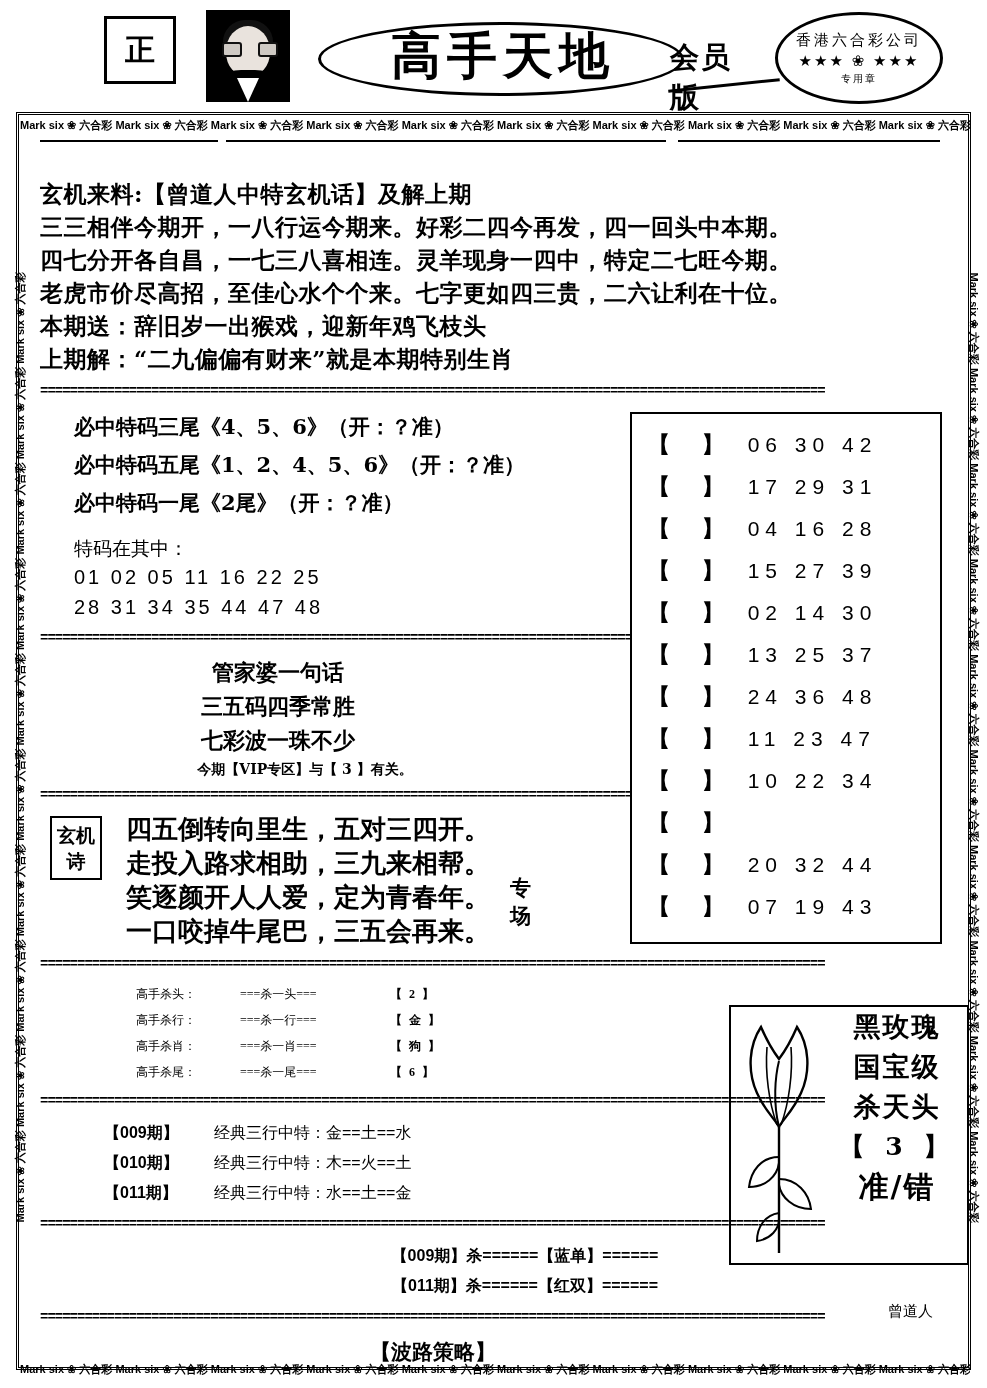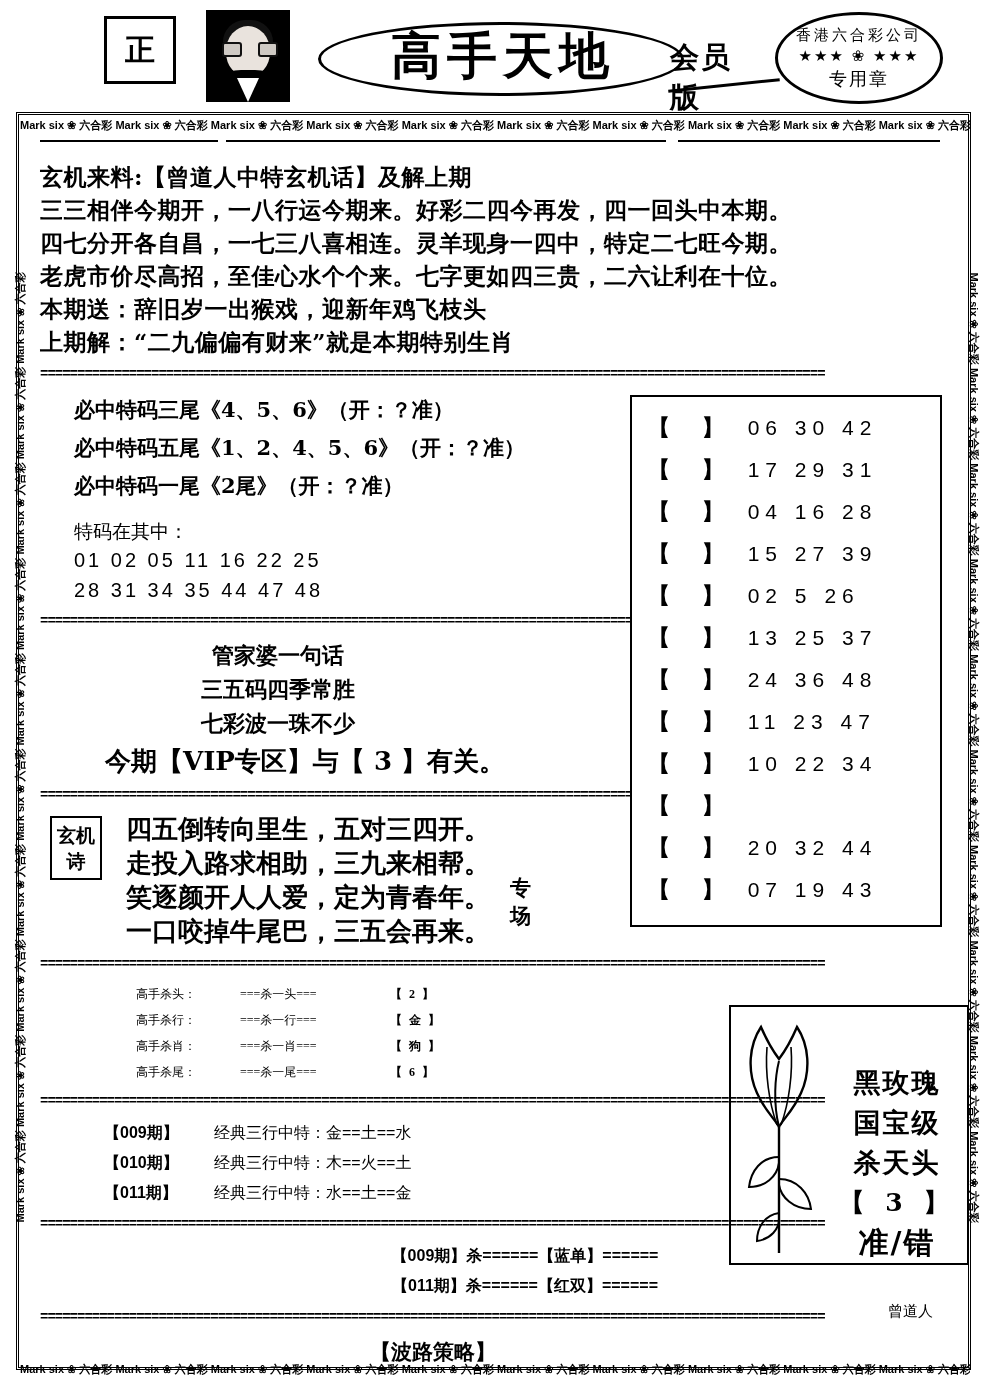--- a/index.html
+++ b/index.html
@@ -70,21 +70,21 @@
     transform:rotate(-6deg);
   }
   .stamp{
     position:absolute;right:44px;top:12px;width:162px;height:86px;
     border:3px solid #000;border-radius:50%;
     display:flex;flex-direction:column;align-items:center;justify-content:center;
     font-family:"DejaVu Serif","Liberation Serif",serif;
   }
   .stamp .s-top{font-size:15px;letter-spacing:3px;margin-bottom:2px;}
   .stamp .s-mid{font-size:15px;letter-spacing:2px;}
-  .stamp .s-bot{font-size:18px;letter-spacing:2px;margin-top:2px;font-family:Liberation Serif, serif;}
+  .stamp .s-bot{font-size:10px;letter-spacing:2px;margin-top:2px;font-family:Liberation Serif, serif;}
   
   .frame{
     position:absolute;left:16px;top:112px;width:955px;height:1258px;
     border:3px double #000;
     box-sizing:border-box;
   }
   .marquee{
     position:absolute;font-size:11px;font-weight:bold;white-space:nowrap;
     font-family:"Liberation Sans",sans-serif;letter-spacing:0px;
   }
@@ -99,21 +99,21 @@
   
   .content{
     position:absolute;left:40px;top:140px;width:906px;
     font-family:"DejaVu Sans","Liberation Sans",sans-serif;
   }
   .rule-row{display:flex;align-items:center;margin-bottom:4px;}
   .rule{height:2px;background:#000;}
   .rule-a{width:178px;}
   .rule-b{width:440px;margin-left:8px;}
   .rule-c{width:262px;margin-left:12px;}
-  .lead-lines{margin-top:18px;}
+  .lead-lines{margin-top:35px;}
   .lead-lines .ln{
     font-size:23px;font-weight:bold;line-height:33px;letter-spacing:0.5px;
     font-family:"DejaVu Serif","Liberation Serif",serif;
   }
   .eq{
     font-family:"Liberation Mono","DejaVu Sans Mono",monospace;
     font-size:14px;font-weight:bold;letter-spacing:-1px;
     white-space:nowrap;overflow:hidden;height:17px;line-height:17px;
     margin:8px 0;
   }
@@ -144,21 +144,21 @@
   }
   .brk{font-size:22px;font-weight:bold;letter-spacing:12px;margin-right:12px;
     font-family:"DejaVu Serif","Liberation Serif",serif;}
   .numrow .nv{letter-spacing:6px;}
   .guan{
     text-align:center;font-size:22px;font-weight:bold;line-height:34px;
     font-family:"DejaVu Serif","Liberation Serif",serif;
     padding-right:114px;
   }
   .vip{
-    text-align:center;font-size:26px;font-weight:bold;margin-top:4px;
+    text-align:center;font-size:14px;font-weight:bold;margin-top:4px;
     font-family:"DejaVu Serif","Liberation Serif",serif;
     padding-right:60px;
   }
   
   .poem-wrap{display:flex;align-items:flex-start;margin-top:6px;}
   .poem-tag{
     width:44px;border:2px solid #000;margin-left:10px;margin-top:4px;
     padding:4px 2px;text-align:center;font-size:19px;font-weight:bold;line-height:26px;
     font-family:"DejaVu Serif","Liberation Serif",serif;
   }
@@ -190,21 +190,21 @@
     font-family:"Liberation Sans",sans-serif;
     text-align:center;
   }
   
   .rosebox{
     position:absolute;right:18px;top:1005px;width:240px;height:260px;
     border:2px solid #000;box-sizing:border-box;display:flex;
   }
   .rose-art{width:96px;position:relative;}
   .rose-text{
-    flex:1;display:flex;flex-direction:column;align-items:center;justify-content:flex-end;
+    flex:1;display:flex;flex-direction:column;align-items:center;justify-content:flex-start;
     font-family:"DejaVu Serif","Liberation Serif",serif;font-weight:bold;
   }
   .rose-text div{font-size:27px;line-height:40px;letter-spacing:2px;}
   .rose-text .three{font-size:25px;letter-spacing:6px;}
   .rose-text .zc{font-size:30px;}
   
   .bot-strat{
     text-align:center;font-size:21px;font-weight:bold;line-height:36px;
     font-family:"DejaVu Serif","Liberation Serif",serif;
     padding-right:120px;
@@ -311,21 +311,21 @@
         <div class="numrow">
             <span class="brk">【    】</span>
             <span class="nv">04 16 28</span>
           </div>
         <div class="numrow">
             <span class="brk">【    】</span>
             <span class="nv">15 27 39</span>
           </div>
         <div class="numrow">
             <span class="brk">【    】</span>
-            <span class="nv">02 5 26</span>
+            <span class="nv">02 14 30</span>
           </div>
         <div class="numrow">
             <span class="brk">【    】</span>
             <span class="nv">13 25 37</span>
           </div>
         <div class="numrow">
             <span class="brk">【    】</span>
             <span class="nv">24 36 48</span>
           </div>
         <div class="numrow">

